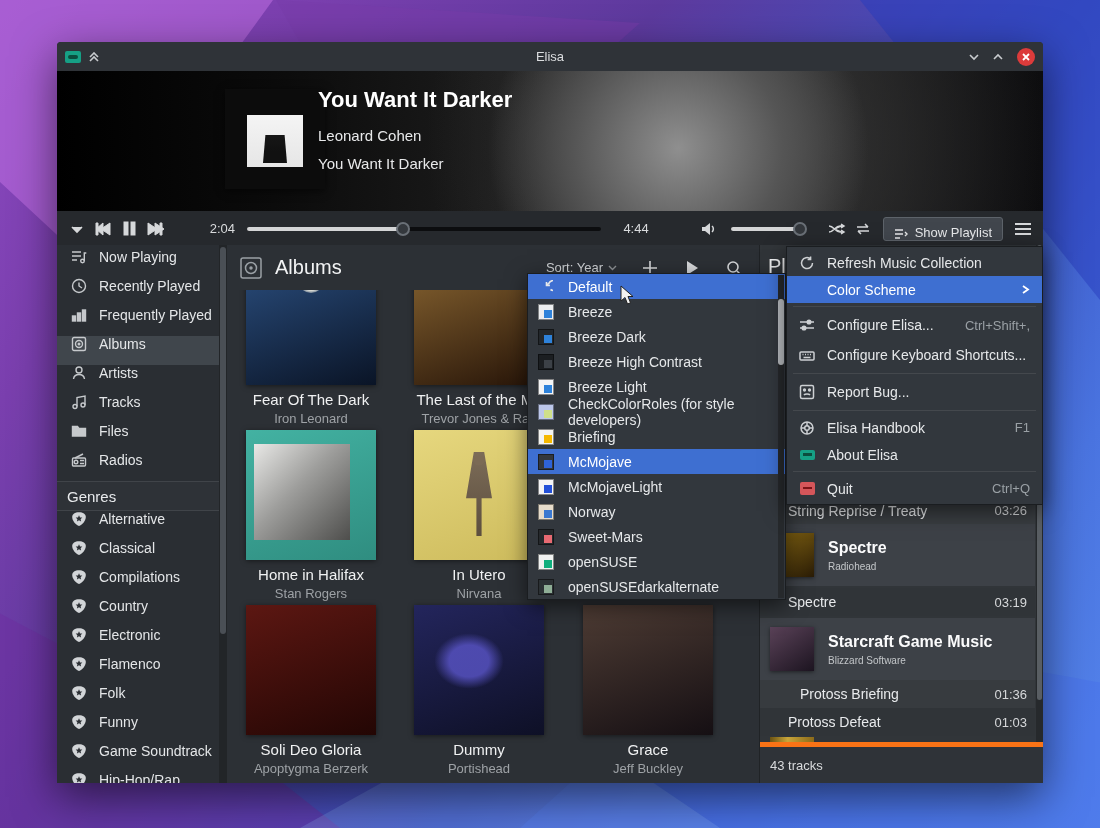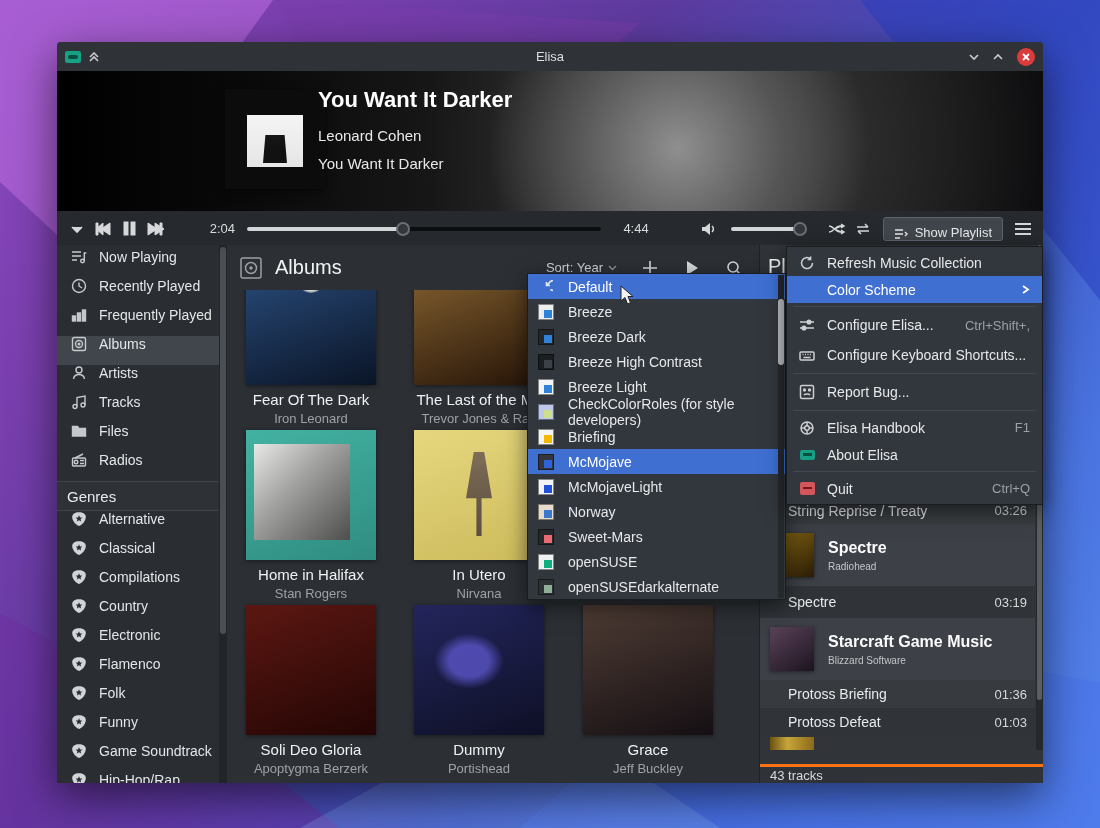--- a/index.html
+++ b/index.html
@@ -106,22 +106,22 @@
   .pl-row .num { width:17px; margin-left:11px; color:#9ea2a6; font-size:13px; flex:none; }
   .pl-row .t { margin-left:17px; flex:1; overflow:hidden; white-space:nowrap; }
   .pl-row .num + .t { margin-left:0; }
   .pl-row .dur { flex:none; margin-right:8px; font-size:13px; color:#d6d8da; }
   .pl-album { position:absolute; left:0; right:8px; background:var(--album_row); display:flex; align-items:center; }
   .pl-album .art { width:44px; height:44px; flex:none; margin-left:10px; box-shadow:0 1px 4px rgba(0,0,0,.5);
     background:linear-gradient(145deg,var(--c1),var(--c2)); }
   .pl-album .meta { margin-left:14px; overflow:hidden; }
   .pl-album .al-t { font-size:16px; font-weight:bold; color:#fbfbfc; white-space:nowrap; }
   .pl-album .al-a { font-size:10px; color:#c3c6c9; margin-top:4px; white-space:nowrap; }
-  .pl-footer { position:absolute; left:0; right:0; bottom:0; height:19px; background:var(--footer_bg);
-    border-top:3px solid #f97316; display:flex; align-items:center; padding-left:10px; font-size:13px; color:#d9dbdd; }
+  .pl-footer { position:absolute; left:0; right:0; bottom:0; height:41px; background:var(--footer_bg);
+    border-top:5px solid #f97316; display:flex; align-items:center; padding-left:10px; font-size:13px; color:#d9dbdd; }
   .pl-scroll { position:absolute; right:0; top:0; width:7px; height:505px; background:#26292c; }
   .pl-scroll .handle { position:absolute; left:1px; right:1px; top:0; height:455px; background:#595e63; border-radius:3px; }
   .partial-art { position:absolute; left:10px; top:492px; width:44px; height:13px;
     background:linear-gradient(90deg,#6a5212,#c8a53a 40%,#8a6a1a); }
 
   
   .menu { position:absolute; background:var(--menu_bg); border:1px solid var(--menu_border);
     box-shadow:0 6px 20px rgba(0,0,0,.55); z-index:10; }
   .scheme-menu { left:470px; top:231px; width:259px; }
   .scheme-item { height:25px; display:flex; align-items:center; padding-left:10px; font-size:14px; color:#e6e8ea; }
@@ -489,21 +489,21 @@
 
         <div class="pl-album" style="top:373px;height:62px">
           <div class="art" style="--c1: #5a4258; --c2: #1c1420;"></div>
           <div class="meta">
             <div class="al-t">Starcraft Game Music</div>
             <div class="al-a">Blizzard Software</div>
           </div>
         </div>
 
         <div class="pl-row" style="top:435px;height:28px;background:#373b3f">
-          <span class="t" style="margin-left:28px">Protoss Briefing</span>
+          <span class="t" style="margin-left:40px">Protoss Briefing</span>
           <span class="dur">01:36</span>
         </div>
         <div class="pl-row" style="top:463px;height:28px;background:#303438">
           <span class="t" style="margin-left:28px">Protoss Defeat</span>
           <span class="dur">01:03</span>
         </div>
 
         <div class="partial-art"></div>
         <div class="pl-scroll">
             <div class="handle"></div>

